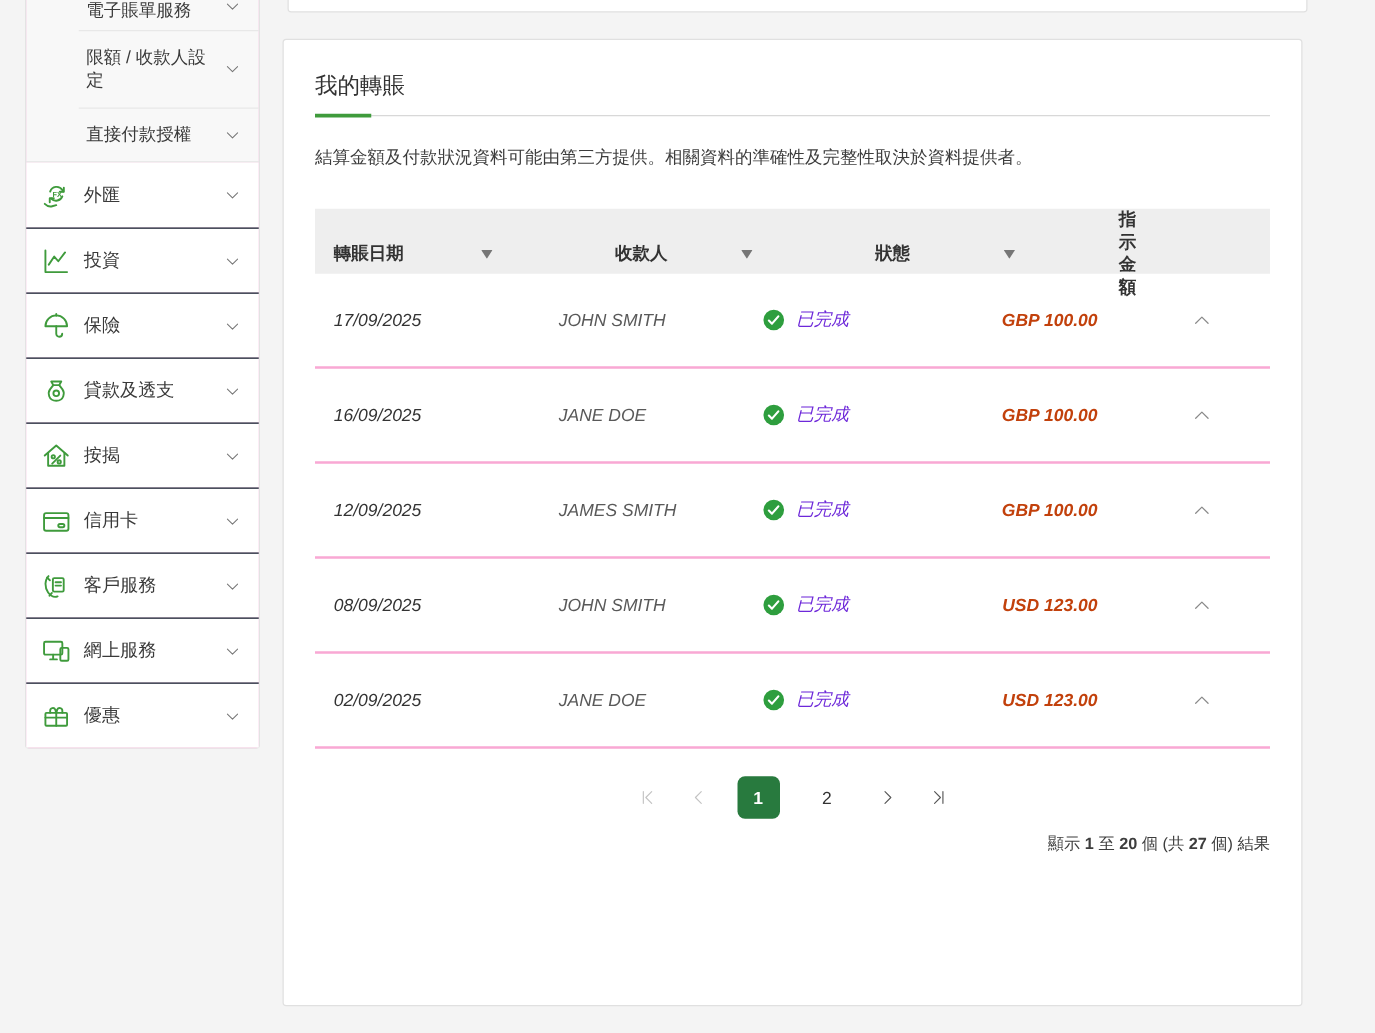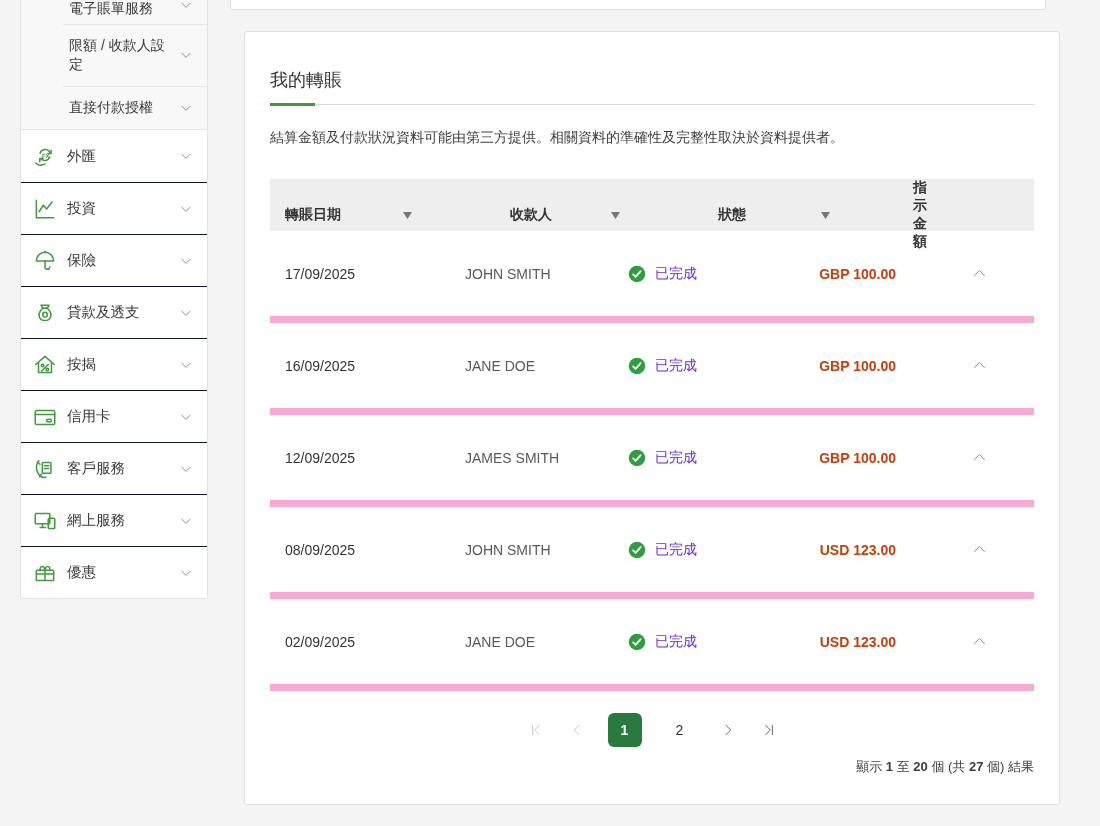--- a/index.html
+++ b/index.html
@@ -54,44 +54,44 @@
   .side-item .lbl { flex: 1; font-size: 14.5px; color: #3a3a3a; }
   .side-item .chev { color: #767676; line-height: 0; }
 
   
   .top-card {
     position: absolute; left: 230px; top: -22px;
     width: 816px; height: 32px;
     background: #fff; border: 1px solid #e0e0e0; border-radius: 3px;
   }
   .card {
-    position: absolute; left: 244px; top: 31px;
+    position: absolute; left: 226px; top: 31px;
     width: 816px; height: 774px;
     background: #fff; border: 1px solid #e0e0e0; border-radius: 3px;
-    padding: 12px 25px;
+    padding: 0 25px;
   }
   .title { margin-top: 24px; font-size: 18px; font-weight: 400; color: #333; }
   .title-rule { position: relative; margin-top: 11px; height: 3px; }
   .title-rule .gray { position: absolute; left: 0; right: 0; top: 1px; height: 1px; background: #d8d8d8; }
   .title-rule .green { position: absolute; left: 0; top: 0; width: 45px; height: 3px; background: var(--accent-green, #3f9b3c); }
   .disclaimer { margin-top: 23px; font-size: 14px; color: #3d3d3d; }
 
   
   .table { margin-top: 32px; }
   .thead, .trow {
     display: grid;
     grid-template-columns: 180px 163px 165px 1fr 110px;
     align-items: center;
   }
   .thead { background: var(--header-bg, #eee); height: 52px; font-size: 14px; font-weight: 700; gap: 45px; }
   .th { display: flex; align-items: center; padding-left: 15px; cursor: pointer; }
   .th .filter { margin-left: auto; margin-right: 38px; line-height: 0; }
   .th.no-filter { cursor: default; }
   .th-amount { justify-content: flex-end; padding-right: 28px; padding-left: 0; text-align: right; }
-  .trow { height: 92px; border-bottom: 7px solid #f9a8d4; font-size: 14px; }
+  .trow { height: 76px; border-bottom: 2px solid #f9a8d4; font-size: 14px; font-style: italic; }
   .cell { padding-left: 15px; }
   .cell-date { color: #333; }
   .cell-payee { color: #595959; }
   .cell-status { display: flex; align-items: center; gap: 9px; color: #6d28d9; }
   .cell-status .st-icn { line-height: 0; }
   .cell-amount { text-align: right; padding-right: 28px; font-weight: 600; color: #c2410c; }
   .cell-expand { display: flex; justify-content: center; }
   .expand-btn { background: none; border: none; color: #8a8a8a; cursor: pointer; line-height: 0; padding: 4px; }
 
   

